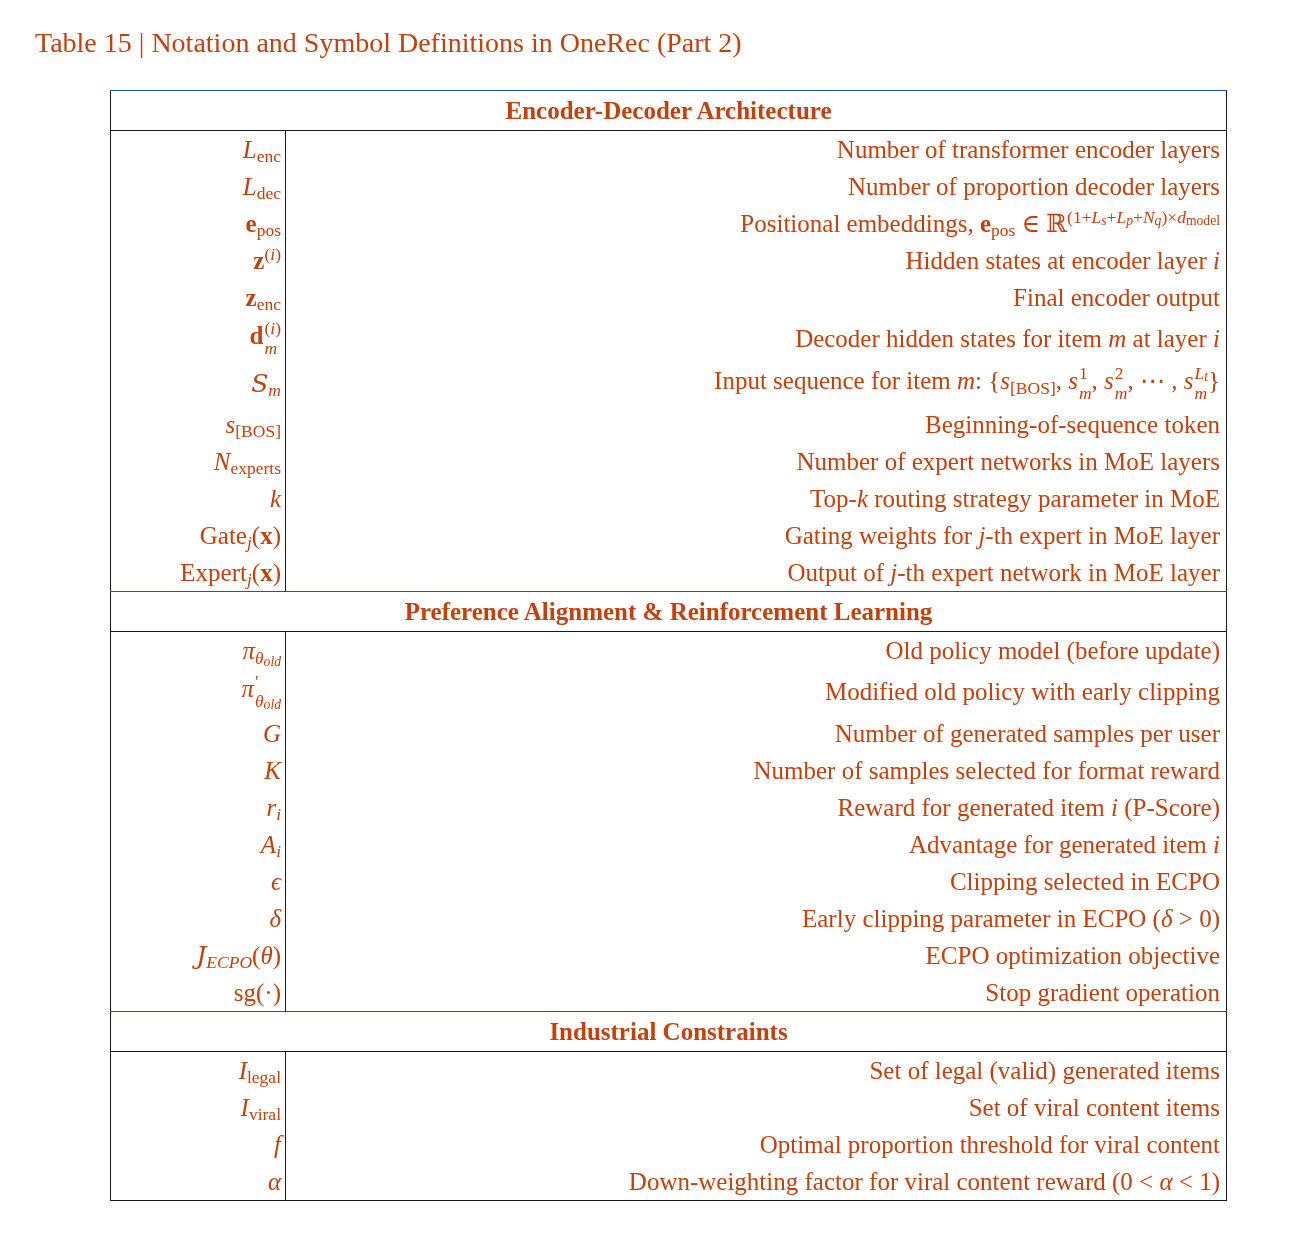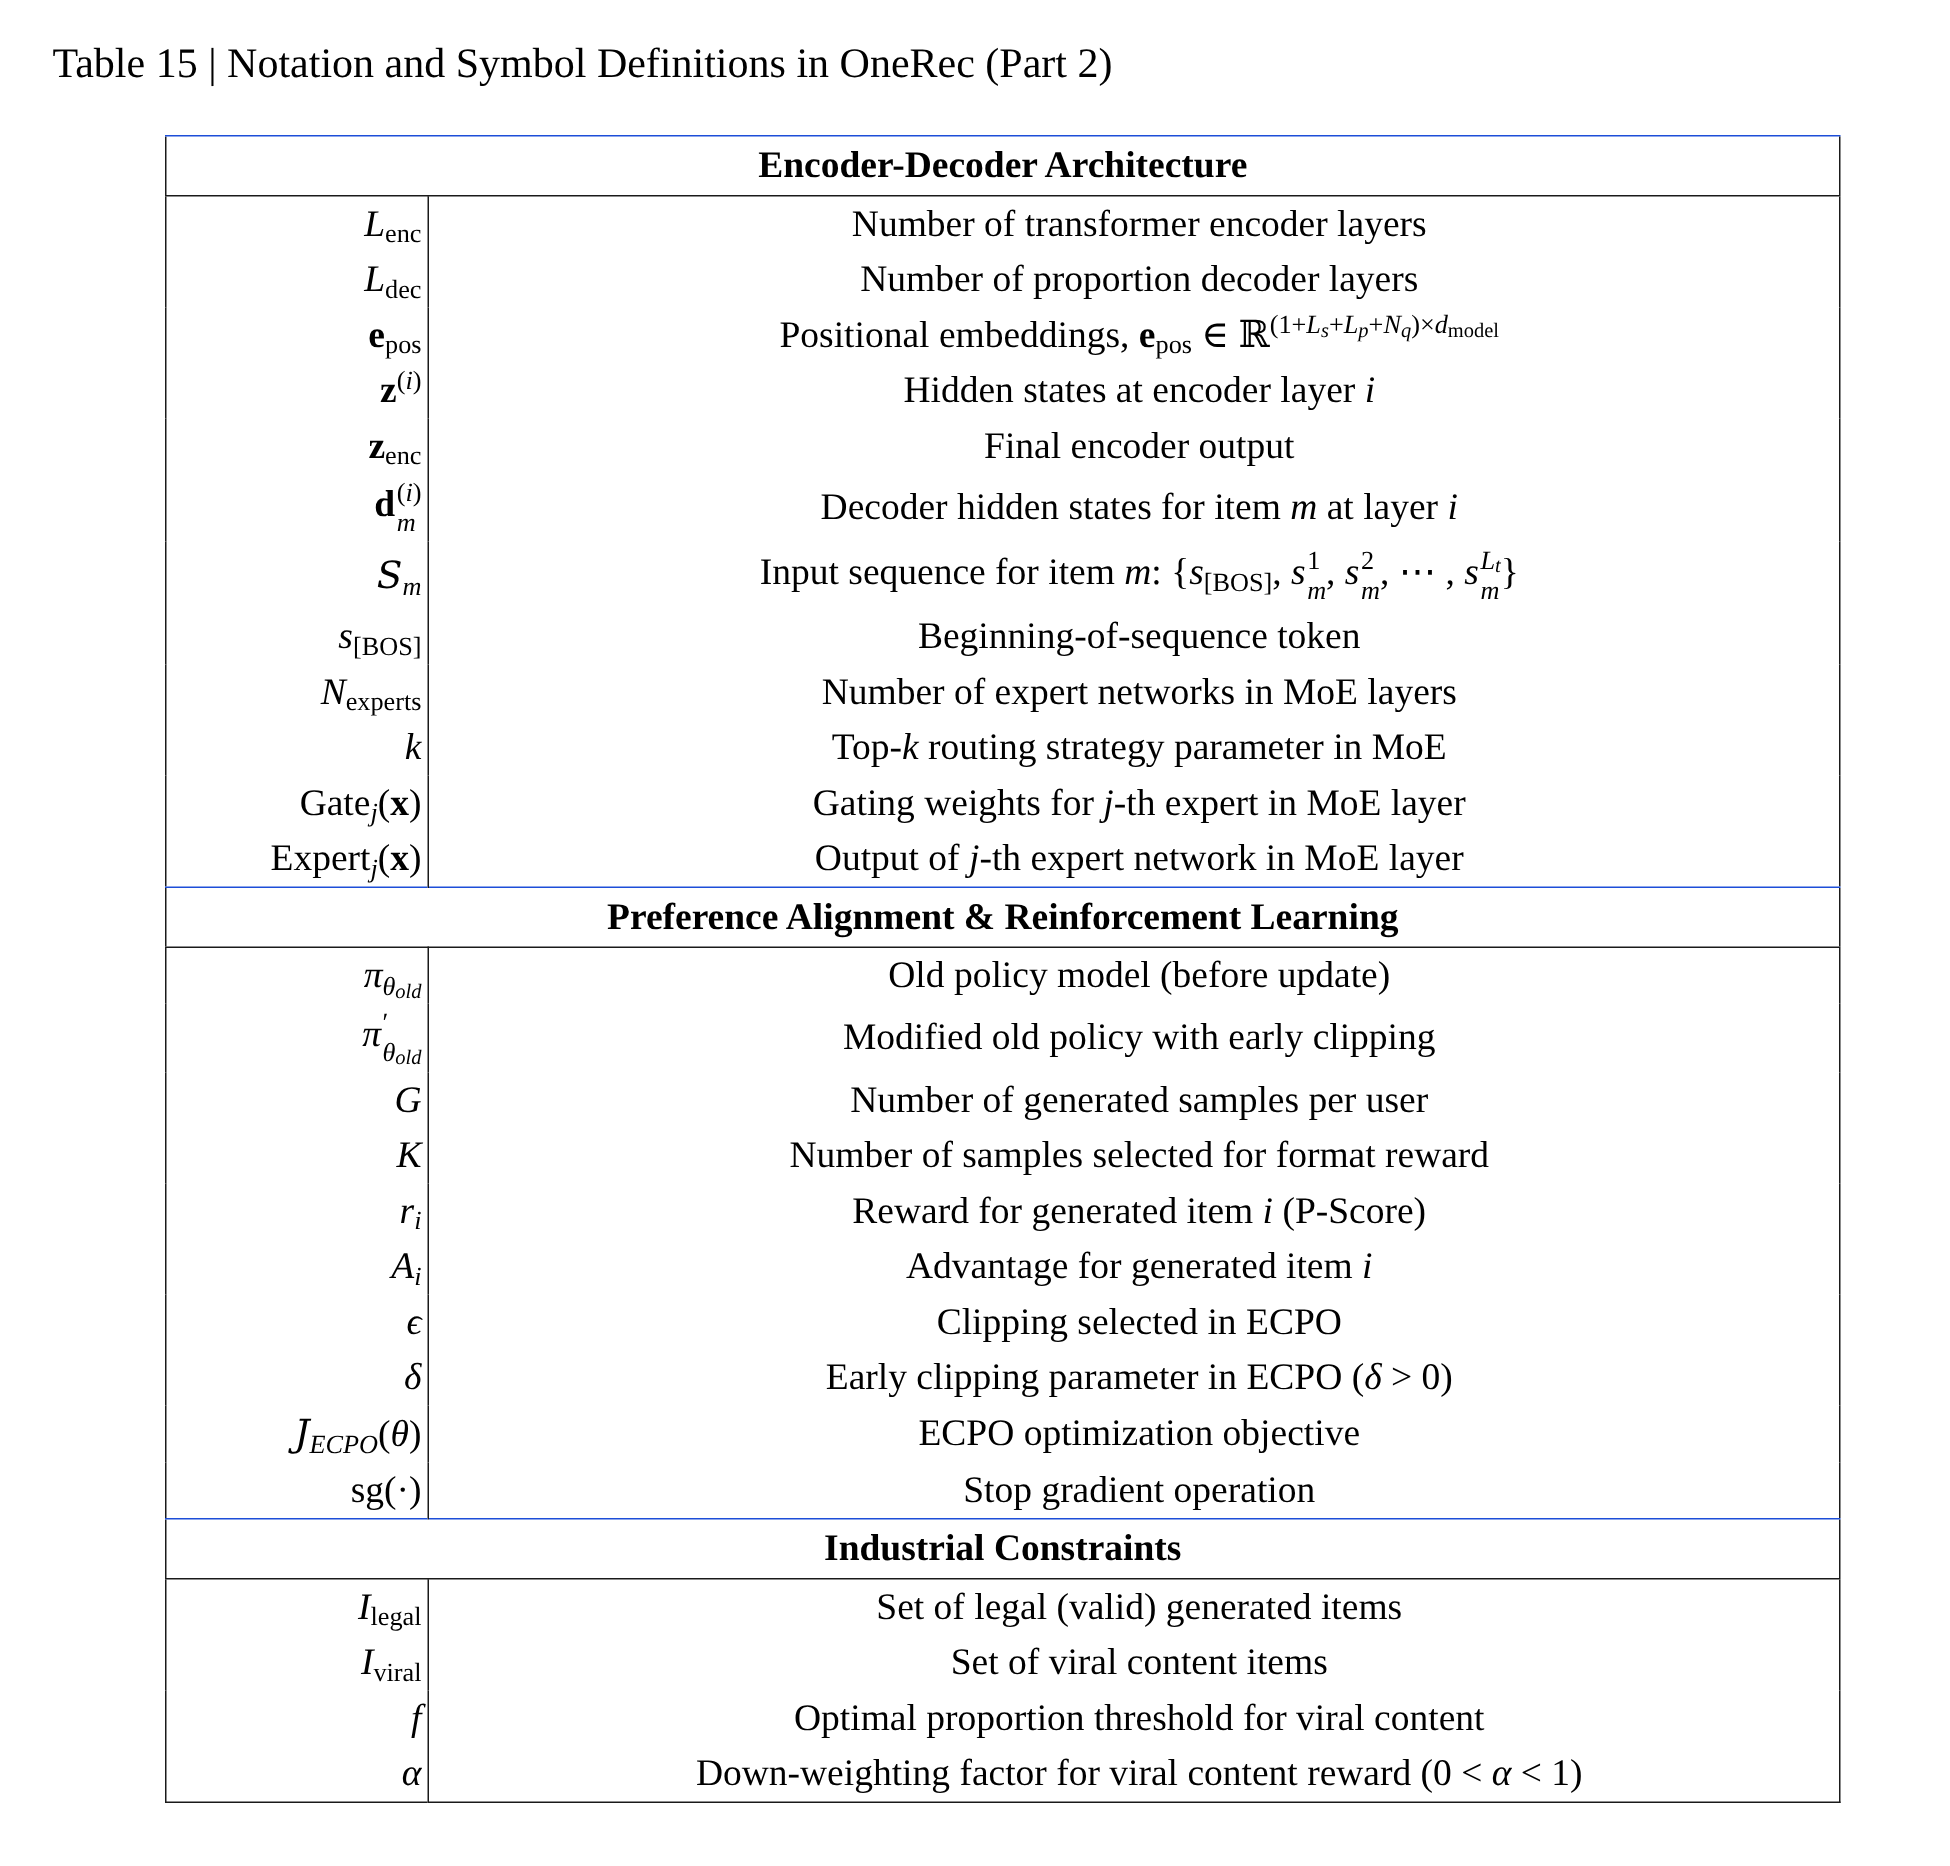--- a/index.html
+++ b/index.html
@@ -1,19 +1,19 @@
 <!DOCTYPE html>
 <html><head>
 <meta charset="utf-8">
 <style>
   html,body{margin:0;padding:0;background:#fff;}
   .page{
     position:relative;width:1236px;height:1244px;background:#ffffff;
     font-family:"Liberation Serif","DejaVu Serif","DejaVu Sans",serif;
-    color:#000000;
+    color:#c2410c;
   }
   .doc-title{
     position:absolute;left:35px;top:27px;
     font-size:28px;line-height:32px;white-space:nowrap;
   }
   .notation-table{
     position:absolute;left:110px;top:90px;width:1117px;
     border-collapse:collapse;
     border:1.5px solid #1a1a1a;
     font-size:25px;
@@ -23,21 +23,21 @@
     text-align:center;font-weight:bold;
     padding:4px 0;line-height:31px;
   }
   .symbol-cell{
     width:166px;max-width:166px;
     border-right:1px solid #1a1a1a;
     text-align:right;vertical-align:middle;
     padding:3px 4px;line-height:31px;
   }
   .definition-cell{
-    text-align:center;vertical-align:middle;
+    text-align:right;vertical-align:middle;
     padding:3px 6px 3px 13px;line-height:31px;
   }
   
   .m-i{font-style:italic;}
   .m-b{font-weight:bold;}
   .m-scr{font-style:italic;font-family:"DejaVu Serif",serif;}
   .m-sub{font-size:70%;vertical-align:-0.25em;line-height:0;}
   .m-sup{font-size:70%;vertical-align:0.5em;line-height:0;}
   .m-sub .m-sub{font-size:78%;vertical-align:-0.18em;}
   .m-sup .m-sub{font-size:78%;vertical-align:-0.18em;}

